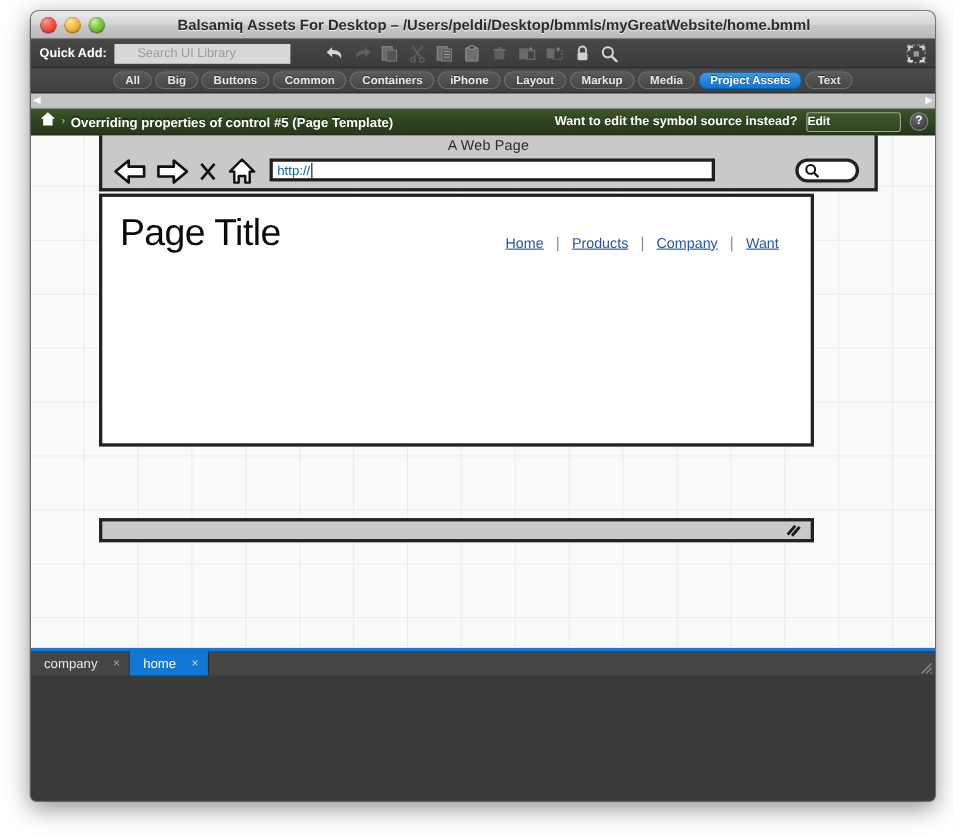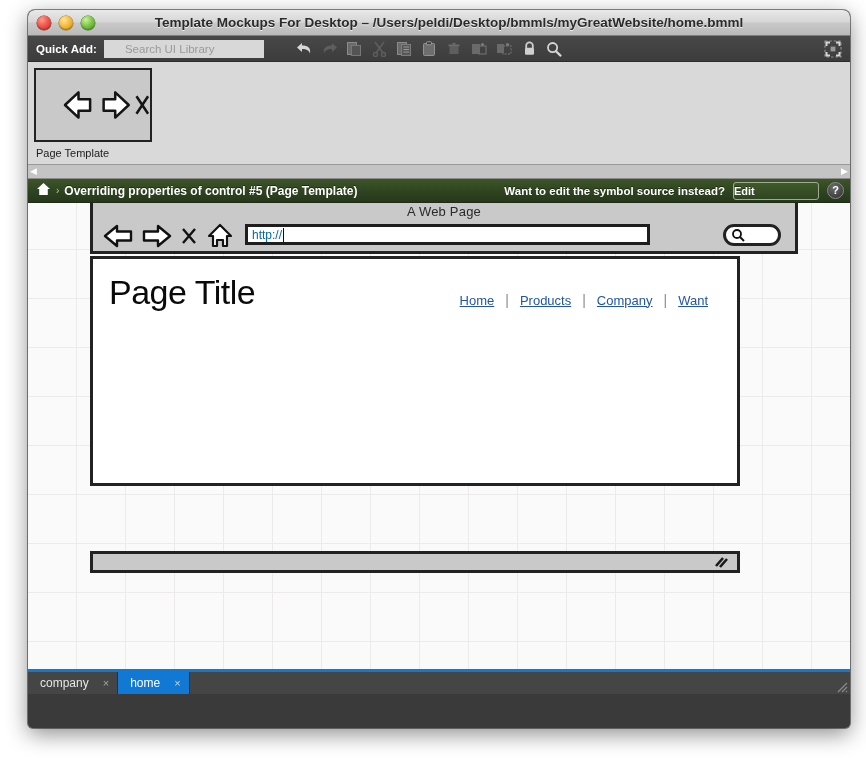--- a/index.html
+++ b/index.html
@@ -295,21 +295,21 @@
 <body>
 
 <div id="app-window">
 
   <div id="titlebar">
     <div class="lights">
       <div class="light l-red"></div>
       <div class="light l-yellow"></div>
       <div class="light l-green"></div>
     </div>
-    <div id="window-title">Template Mockups For Desktop – /Users/peldi/Desktop/bmmls/myGreatWebsite/home.bmml</div>
+    <div id="window-title">Balsamiq Assets For Desktop – /Users/peldi/Desktop/bmmls/myGreatWebsite/home.bmml</div>
   </div>
 
   <div id="toolbar-row">
     <span id="quick-add-label">Quick Add:</span>
     <input id="search-input" type="text" placeholder="Search UI Library" style="">
 
     <div id="tool-icons">
       <div class="tool-btn">
         <svg width="17" height="15" viewBox="0 0 17 15">
             <path d="M6 2 L1 6.5 L6 11 L6 8 C11 8 13 9.5 14 12.5 C15 7 12 4.5 6 4.5 Z" fill="#d7d7d7"></path>
@@ -383,33 +383,34 @@
 
     <div id="fullscreen-btn">
       <svg width="18" height="18" viewBox="0 0 18 18">
         <rect x="1" y="1" width="16" height="16" fill="none" stroke="#8e8e8e" stroke-width="1.2" stroke-dasharray="2.4 2"></rect>
         <path d="M2.5 6 V2.5 H6 M12 2.5 H15.5 V6 M15.5 12 V15.5 H12 M6 15.5 H2.5 V12" fill="none" stroke="#d6d6d6" stroke-width="2"></path>
         <rect x="6.6" y="6.6" width="4.8" height="4.8" fill="#9a9a9a"></rect>
       </svg>
     </div>
   </div>
 
-
-  <div id="asset-panel">
-    <div class="asset-item">
-      <div class="asset-thumb">
-        <svg width="118" height="52" viewBox="0 0 118 52">
-          <path d="M30 26 L44 13 L44 20 L56 20 L56 32 L44 32 L44 39 Z" fill="#ffffff" stroke="#151515" stroke-width="2.6" stroke-linejoin="round"></path>
-          <path d="M96 26 L82 13 L82 20 L70 20 L70 32 L82 32 L82 39 Z" fill="#ffffff" stroke="#151515" stroke-width="2.6" stroke-linejoin="round"></path>
-          <path d="M104 17 L116 35 M116 17 L104 35" stroke="#151515" stroke-width="2.6"></path>
-        </svg>
-      </div>
-      <div class="asset-label">Page Template</div>
-    </div>
-  </div>
+  <div id="tab-strip">
+    <div class="cat-tab">All</div>
+    <div class="cat-tab">Big</div>
+    <div class="cat-tab">Buttons</div>
+    <div class="cat-tab">Common</div>
+    <div class="cat-tab">Containers</div>
+    <div class="cat-tab">iPhone</div>
+    <div class="cat-tab">Layout</div>
+    <div class="cat-tab">Markup</div>
+    <div class="cat-tab">Media</div>
+    <div class="cat-tab selected">Project Assets</div>
+    <div class="cat-tab">Text</div>
+  </div>
+
 
   <div id="asset-scrollbar">
     <span class="sb-arrow">◀</span>
     <span class="sb-arrow">▶</span>
   </div>
 
   <div id="override-bar">
     <div id="breadcrumb">
       <span>
         <svg width="15" height="14" viewBox="0 0 15 14">

